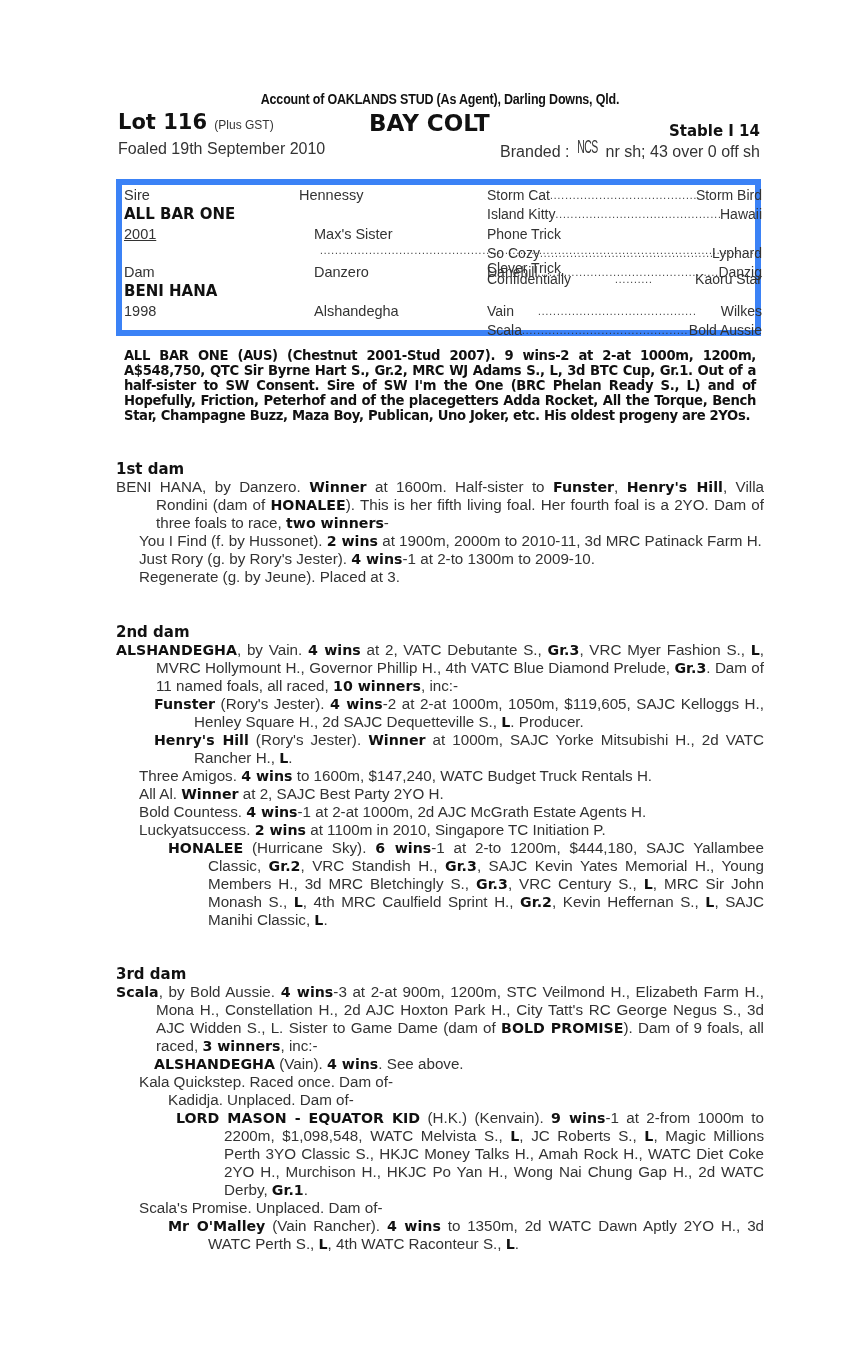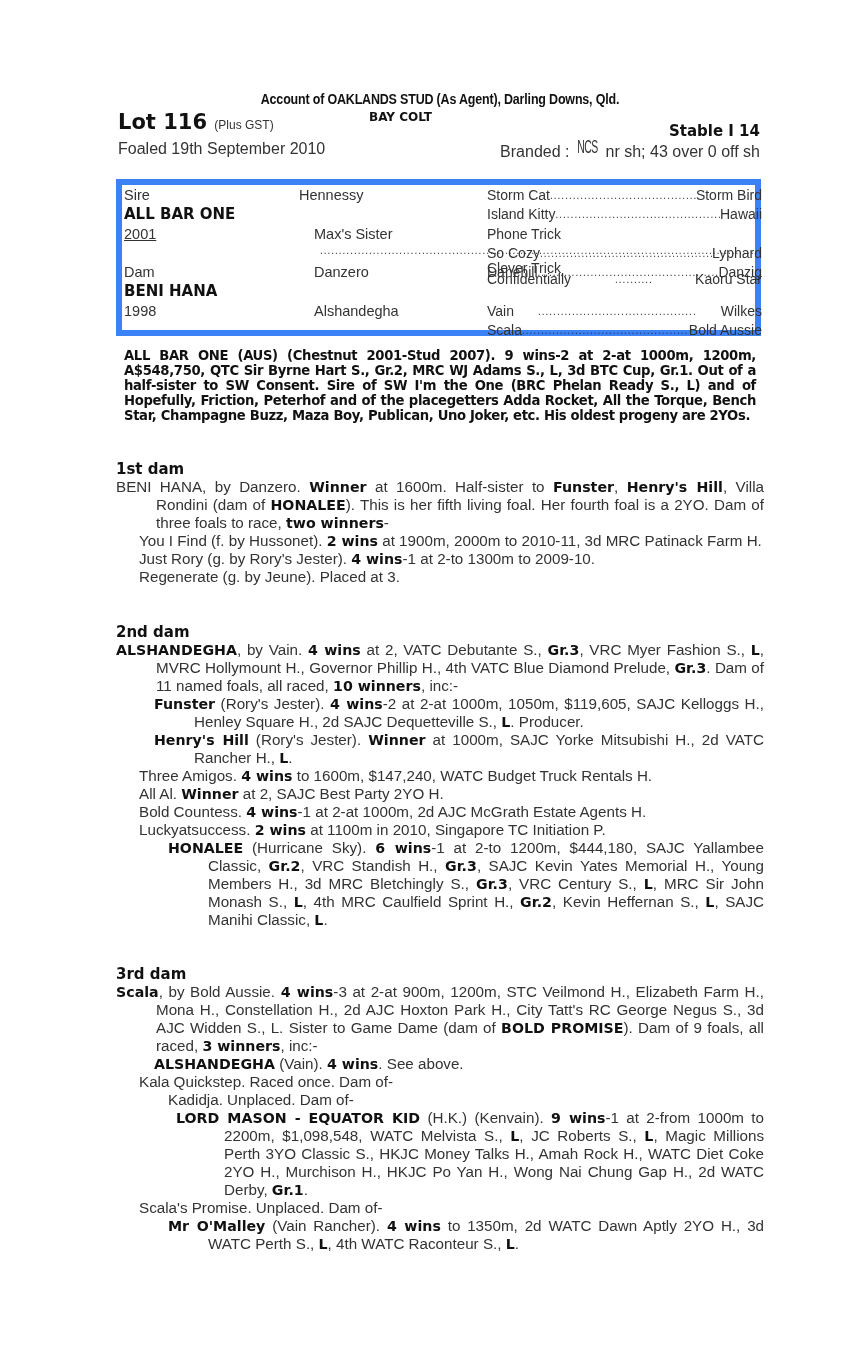--- a/index.html
+++ b/index.html
@@ -4,21 +4,21 @@
 <style>
   html, body { margin: 0; padding: 0; background: #ffffff; }
   body { width: 860px; height: 1356px; position: relative; color: #1a1a1a;
          font-family: "Liberation Sans", sans-serif; overflow: hidden; }
   .page { position: absolute; left: 116px; top: 90px; width: 648px; }
   .account { text-align: center; font-weight: bold; font-size: 14.5px; letter-spacing: -0.2px;
              transform: scaleX(0.86); transform-origin: center; white-space: nowrap; color: #111; height: 18px; line-height: 18px; }
   .row1 { position: relative; height: 26px; margin-top: 2px; }
   .lot { position: absolute; left: 2px; top: 0; font-family: "DejaVu Sans", sans-serif; font-weight: bold; font-size: 21px; color: #111; }
   .lot small { font-family: "Liberation Sans", sans-serif; font-weight: normal; font-size: 12px; color: #333; }
-  .colt { position: absolute; left: 253px; top: 0; font-family: "DejaVu Sans", sans-serif; font-weight: bold; font-size: 12px; color: #111; }
+  .colt { position: absolute; left: 253px; top: 0; font-family: "DejaVu Sans", sans-serif; font-weight: bold; font-size: 23px; color: #111; }
   .stable { position: absolute; right: 4px; top: 12px; font-family: "DejaVu Sans", sans-serif; font-weight: bold; font-size: 15px; color: #111; }
   .row2 { position: relative; height: 26px; font-size: 16px; color: #333; }
   .foaled { position: absolute; left: 2px; top: 4px; }
   .branded { position: absolute; right: 4px; top: 4px; white-space: nowrap; }
   .brand-mark { display: inline-block; font-family: "Liberation Sans", sans-serif; font-size: 19px; transform: scaleX(0.55); transform-origin: center bottom; margin: 0 -5px; position: relative; top: -4px; letter-spacing: -1px; }
 
   .pedigree { position: absolute; left: 0; top: 89px; width: 645px; height: 157px; border: 6px solid #3b82f6; box-sizing: border-box; font-size: 14.5px; color: #333; }
   .ped-cell { position: absolute; white-space: nowrap; }
   .ped-name { font-family: "DejaVu Sans", sans-serif; font-weight: bold; font-size: 15px; color: #111; }
   .ped-g3 { position: absolute; left: 365px; width: 275px; display: flex; font-size: 14px; color: #333; }

